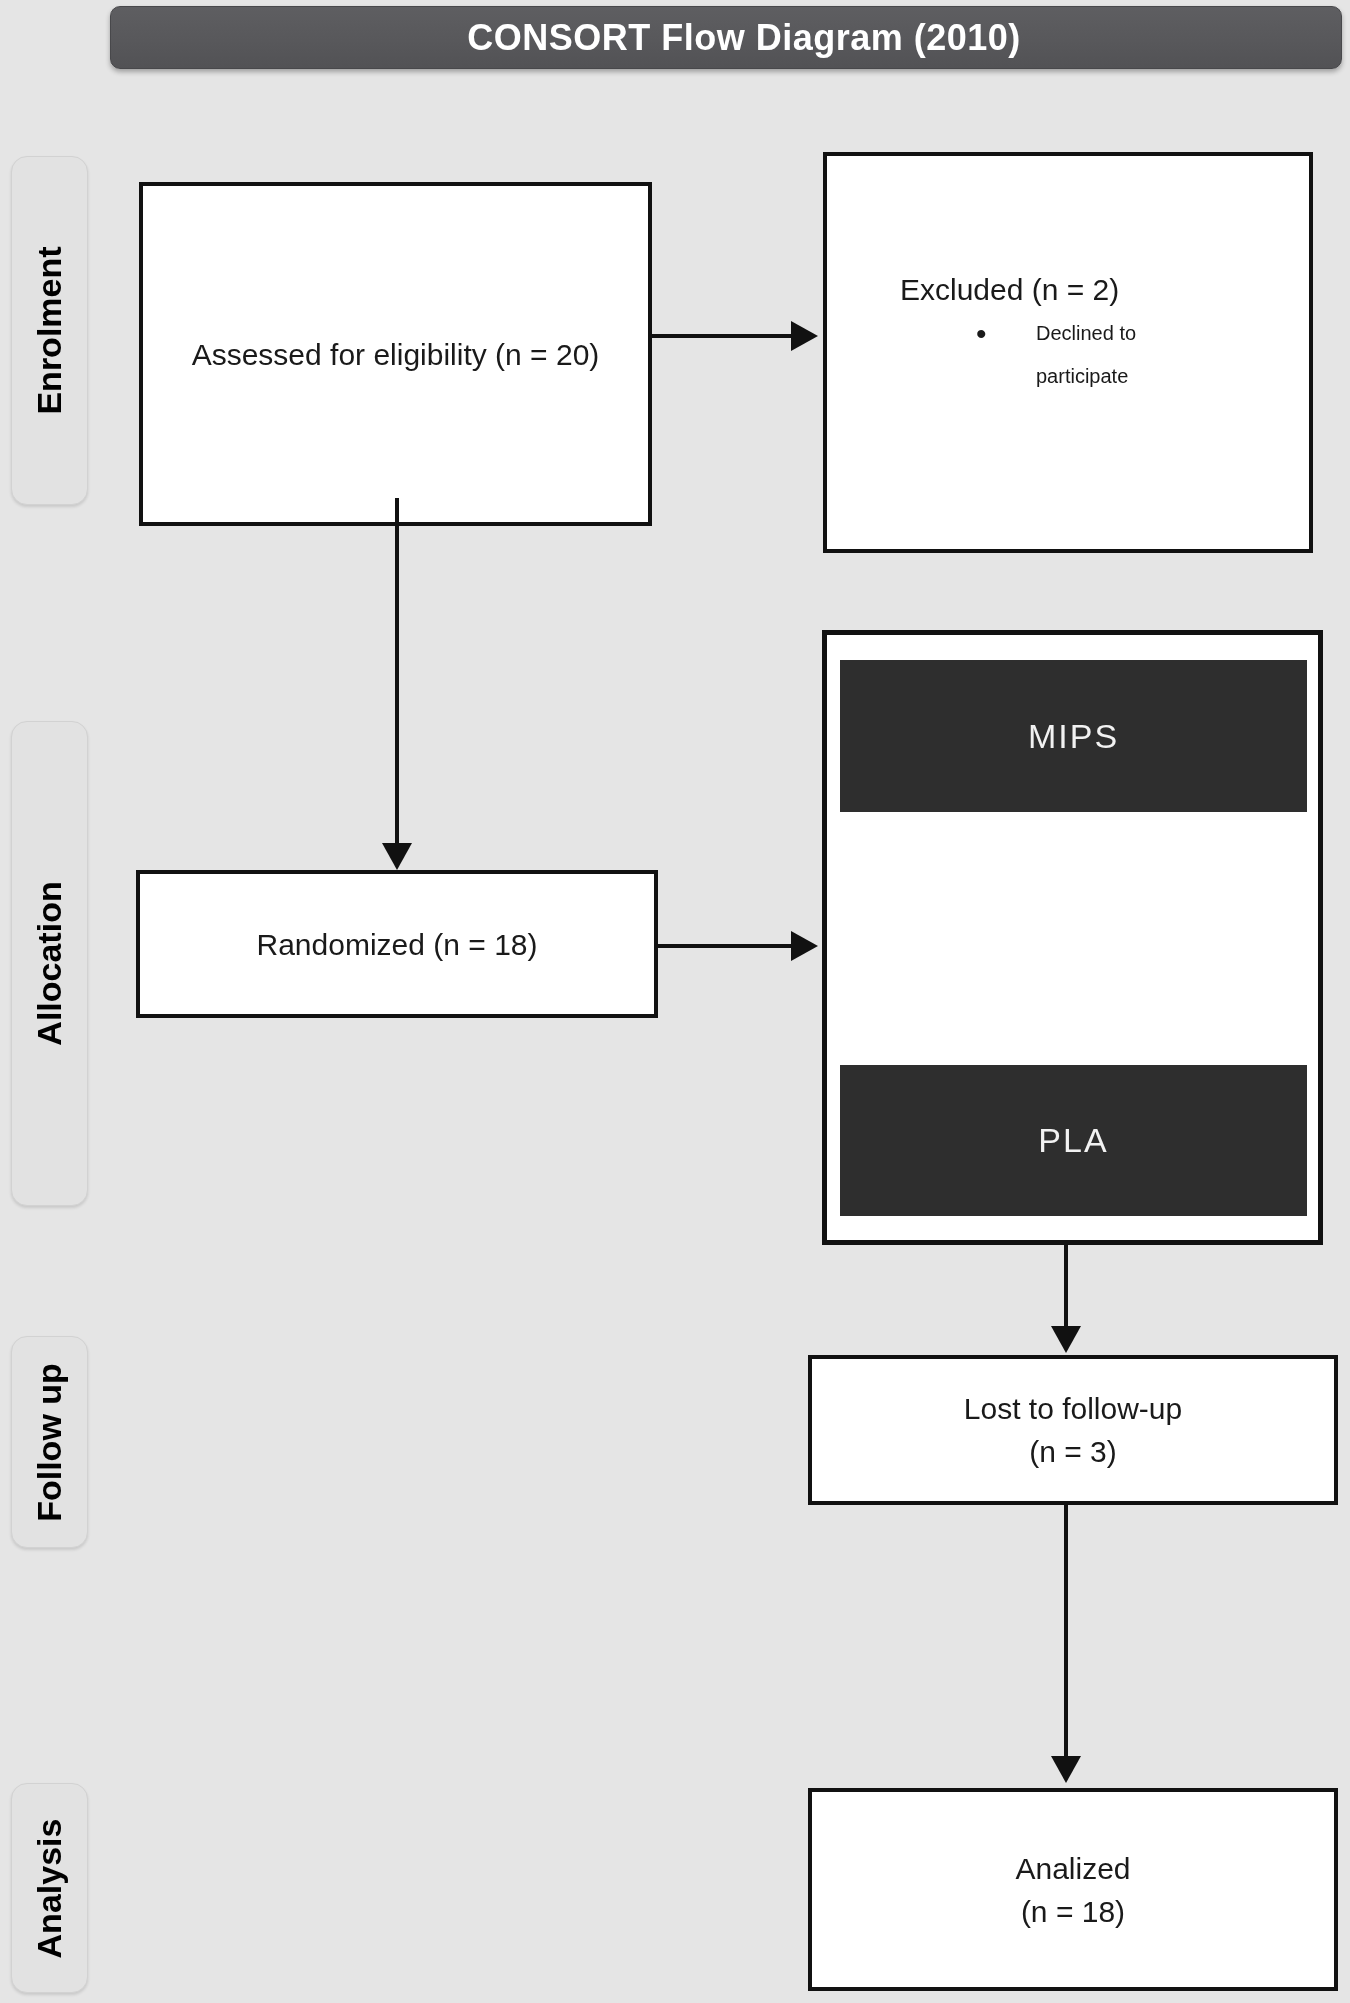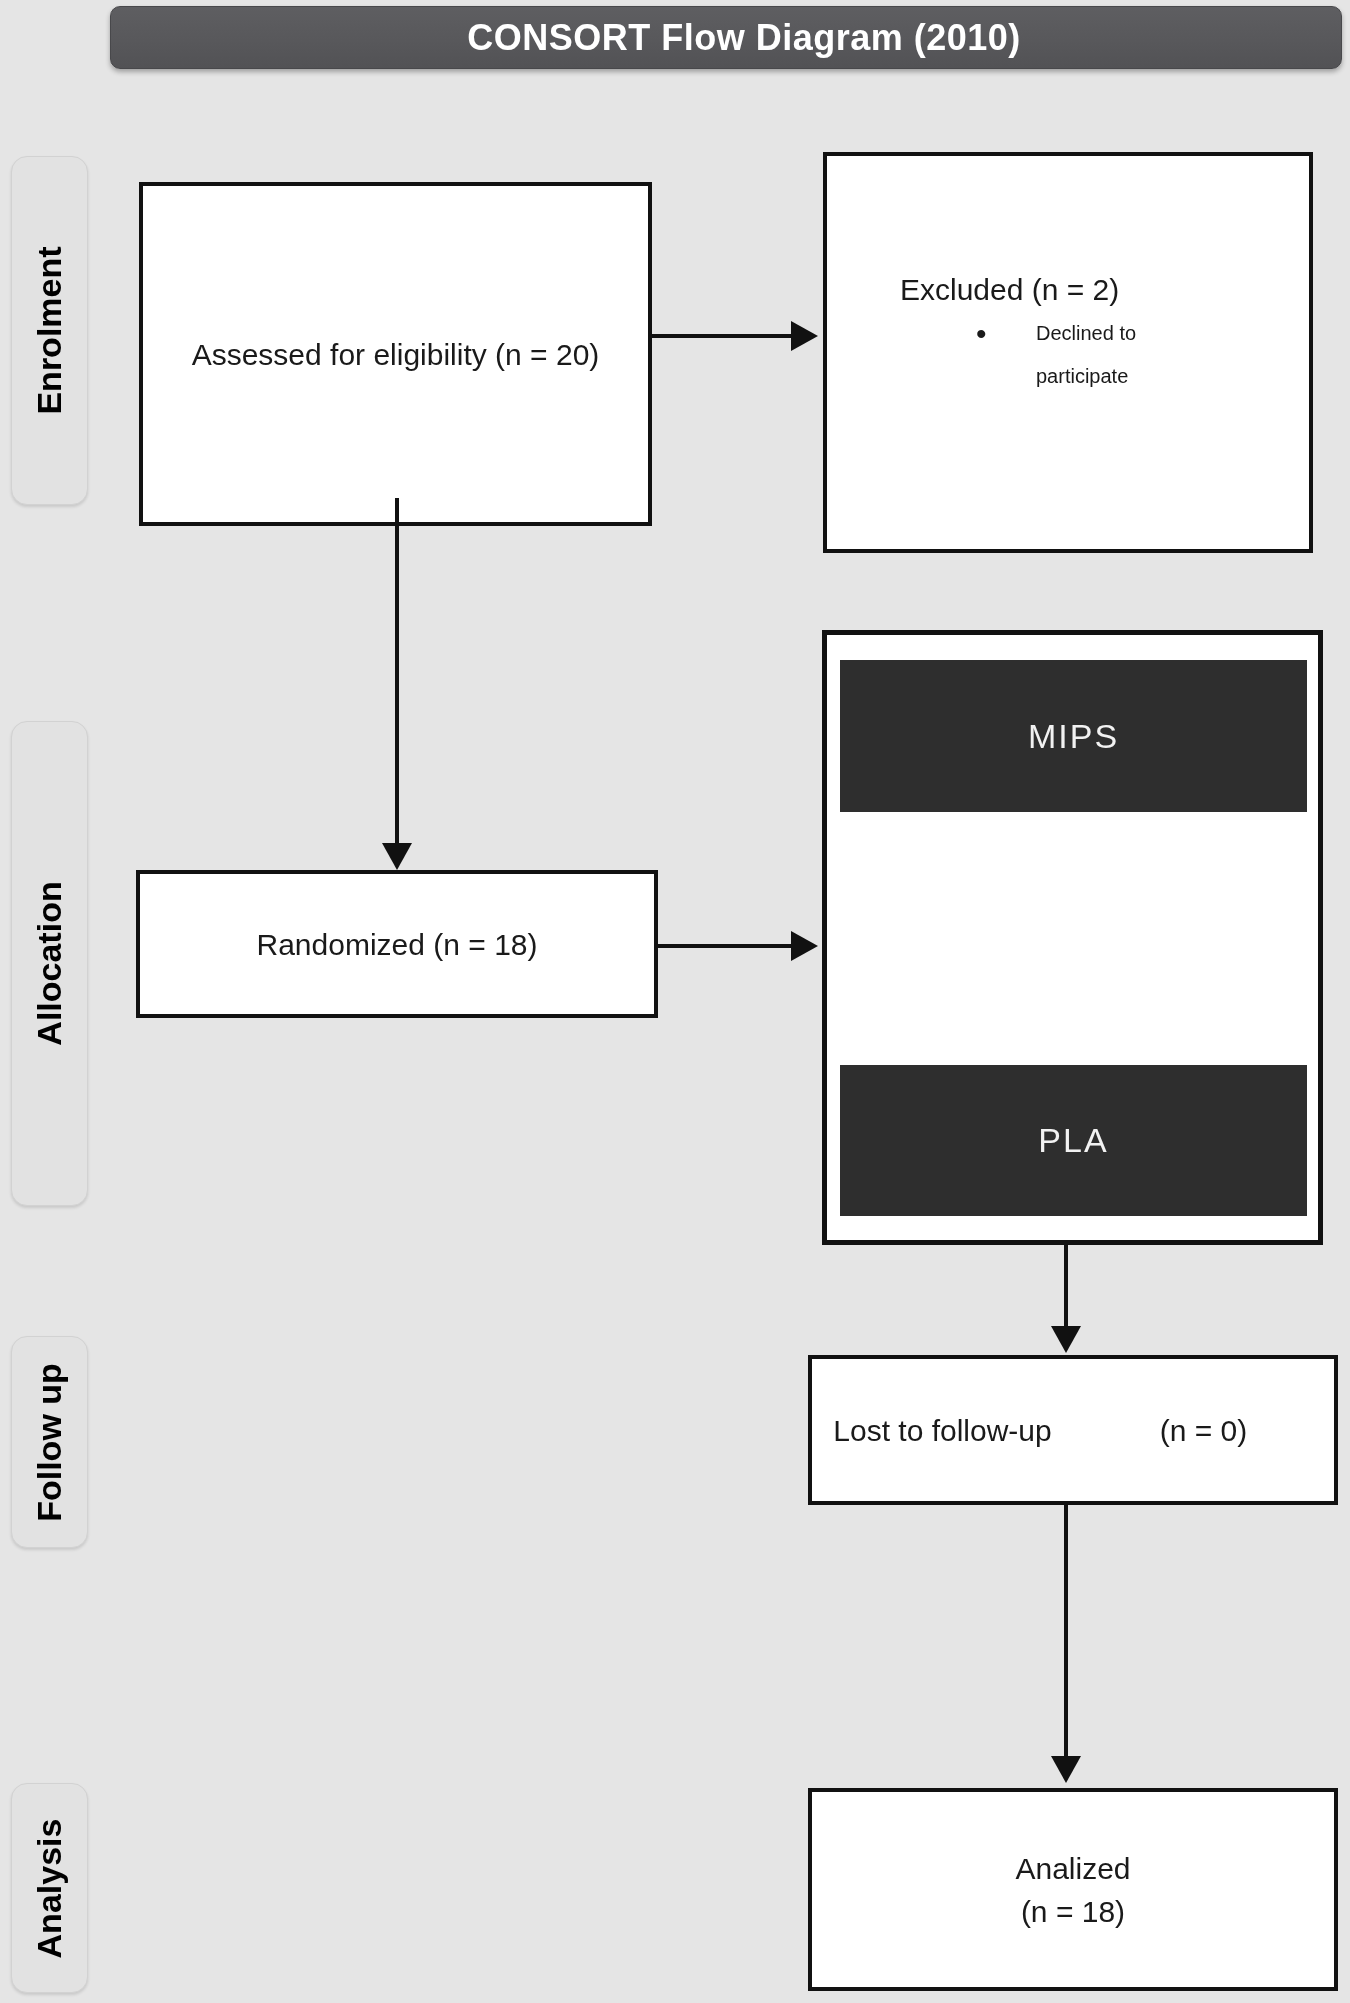--- a/index.html
+++ b/index.html
@@ -47,21 +47,21 @@
   
   .node{
     position:absolute; background:var(--box-bg);
     border:4px solid var(--box-border); box-sizing:border-box;
     display:flex; align-items:center; justify-content:center;
     font-size:30px; line-height:43px; text-align:center;
   }
   .box-assessed{left:139px; top:154px; width:513px; height:344px;margin-top:28px;}
   .box-excluded{left:823px; top:152px; width:490px; height:401px; display:block;}
   .box-randomized{left:136px; top:870px; width:522px; height:148px;}
-  .box-lost{left:808px; top:1355px; width:530px; height:150px; flex-direction:row;}
+  .box-lost{left:808px; top:1355px; width:530px; height:150px; flex-direction:column;}
   .box-analyzed{left:808px; top:1788px; width:530px; height:203px; flex-direction:column;}
   .box-lost div, .box-analyzed div{width:100%;}
   
   .excluded-block{position:absolute; left:73px; top:112px; text-align:left;}
   .excluded-title{font-size:30px; line-height:44px;}
   .excluded-bullet-row{display:flex; margin-left:76px;}
   .excluded-bullet-marker{width:60px; font-size:30px; line-height:43px;}
   .excluded-bullet-text{width:190px; font-size:20px; line-height:43px;}
   
   .arms-container{
@@ -145,21 +145,21 @@
   </div>
   <div class="arm arm-pla">
     <span>PLA</span>
   </div>
 
   <div class="arrow-line" style="left:1064px; top:1245px; width:4px; height:82px;"></div>
   <div class="head-down" style="left:1051px; top:1326px;"></div>
 
   <div class="node box-lost">
     <div>Lost to follow-up</div>
-    <div>(n = 0)</div>
+    <div>(n = 3)</div>
   </div>
 
   <div class="arrow-line" style="left:1064px; top:1505px; width:4px; height:252px;"></div>
   <div class="head-down" style="left:1051px; top:1756px;"></div>
 
   <div class="node box-analyzed">
     <div>Analized</div>
     <div>(n = 18)</div>
   </div>
 

